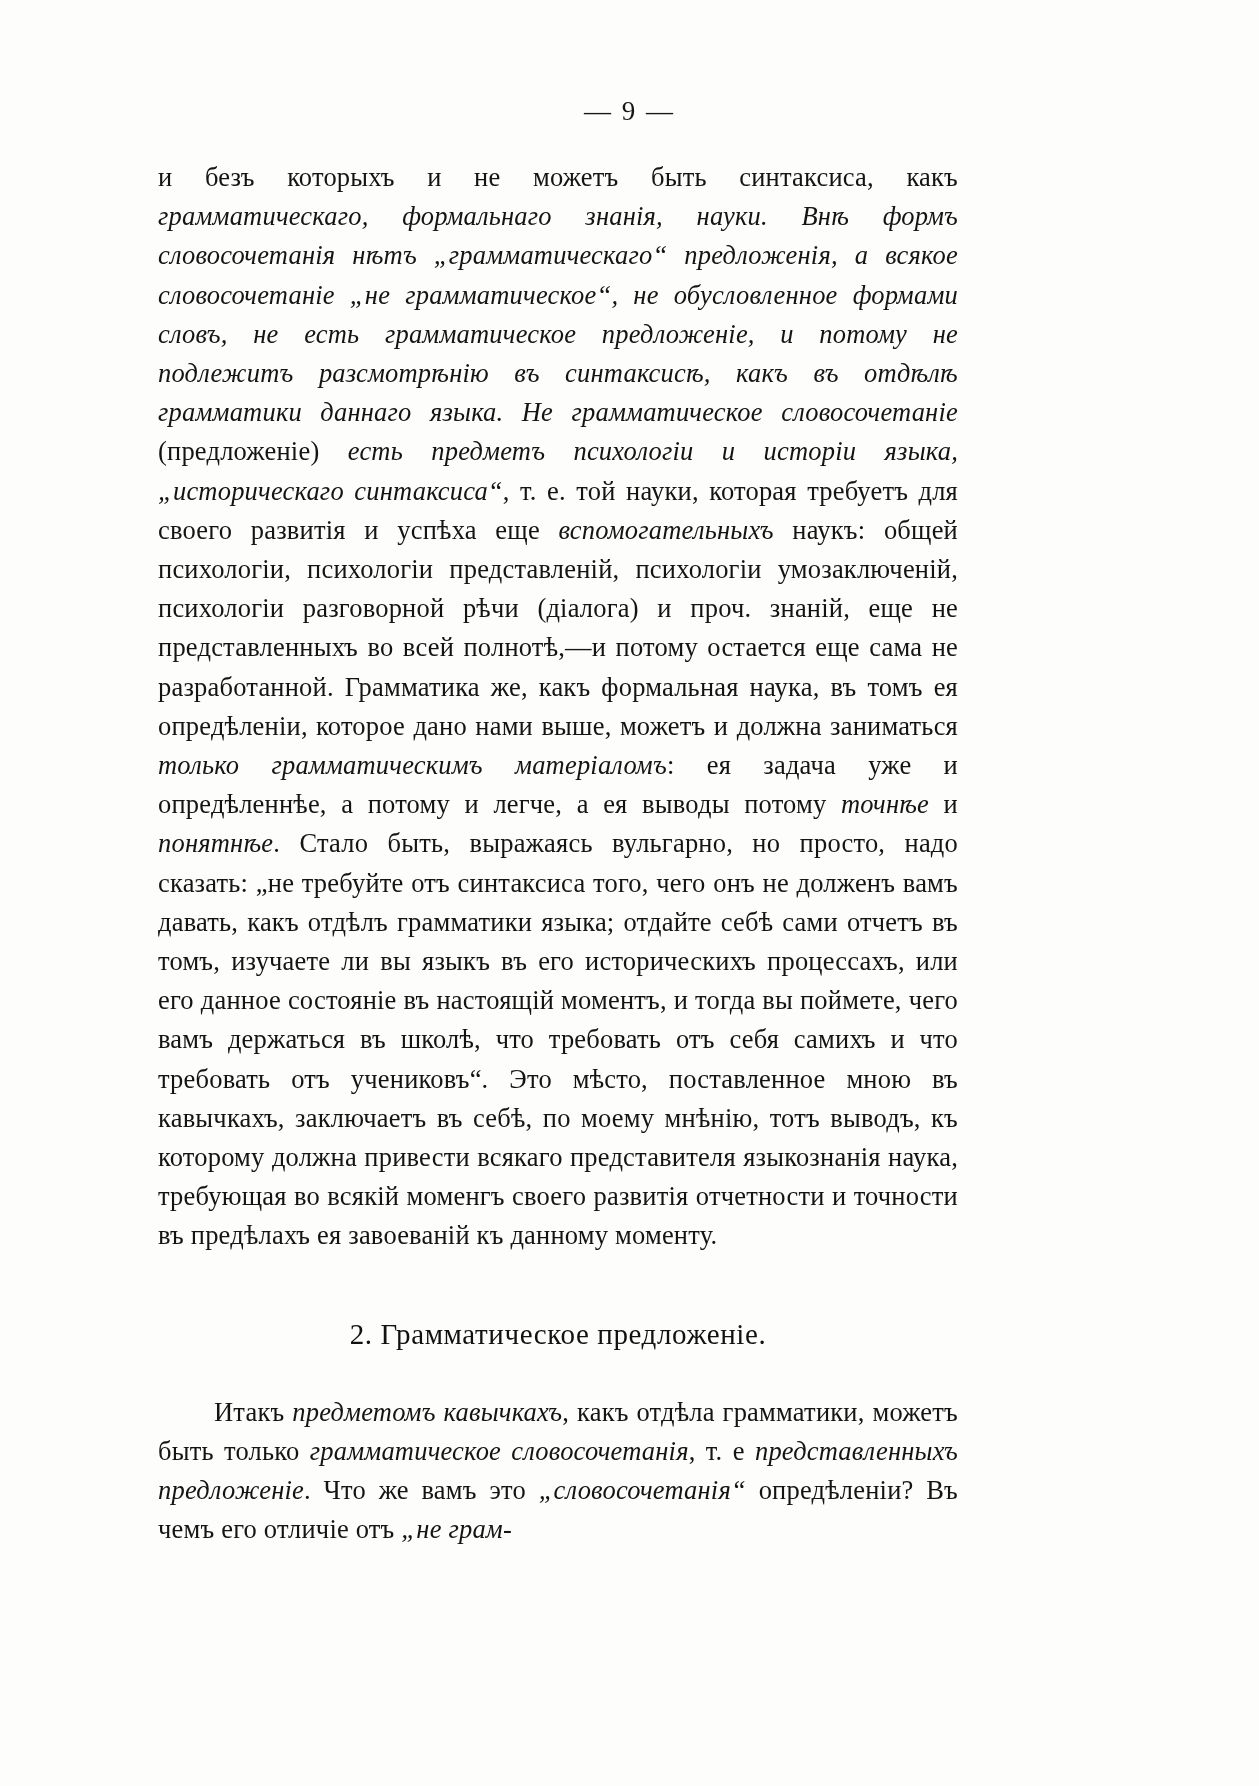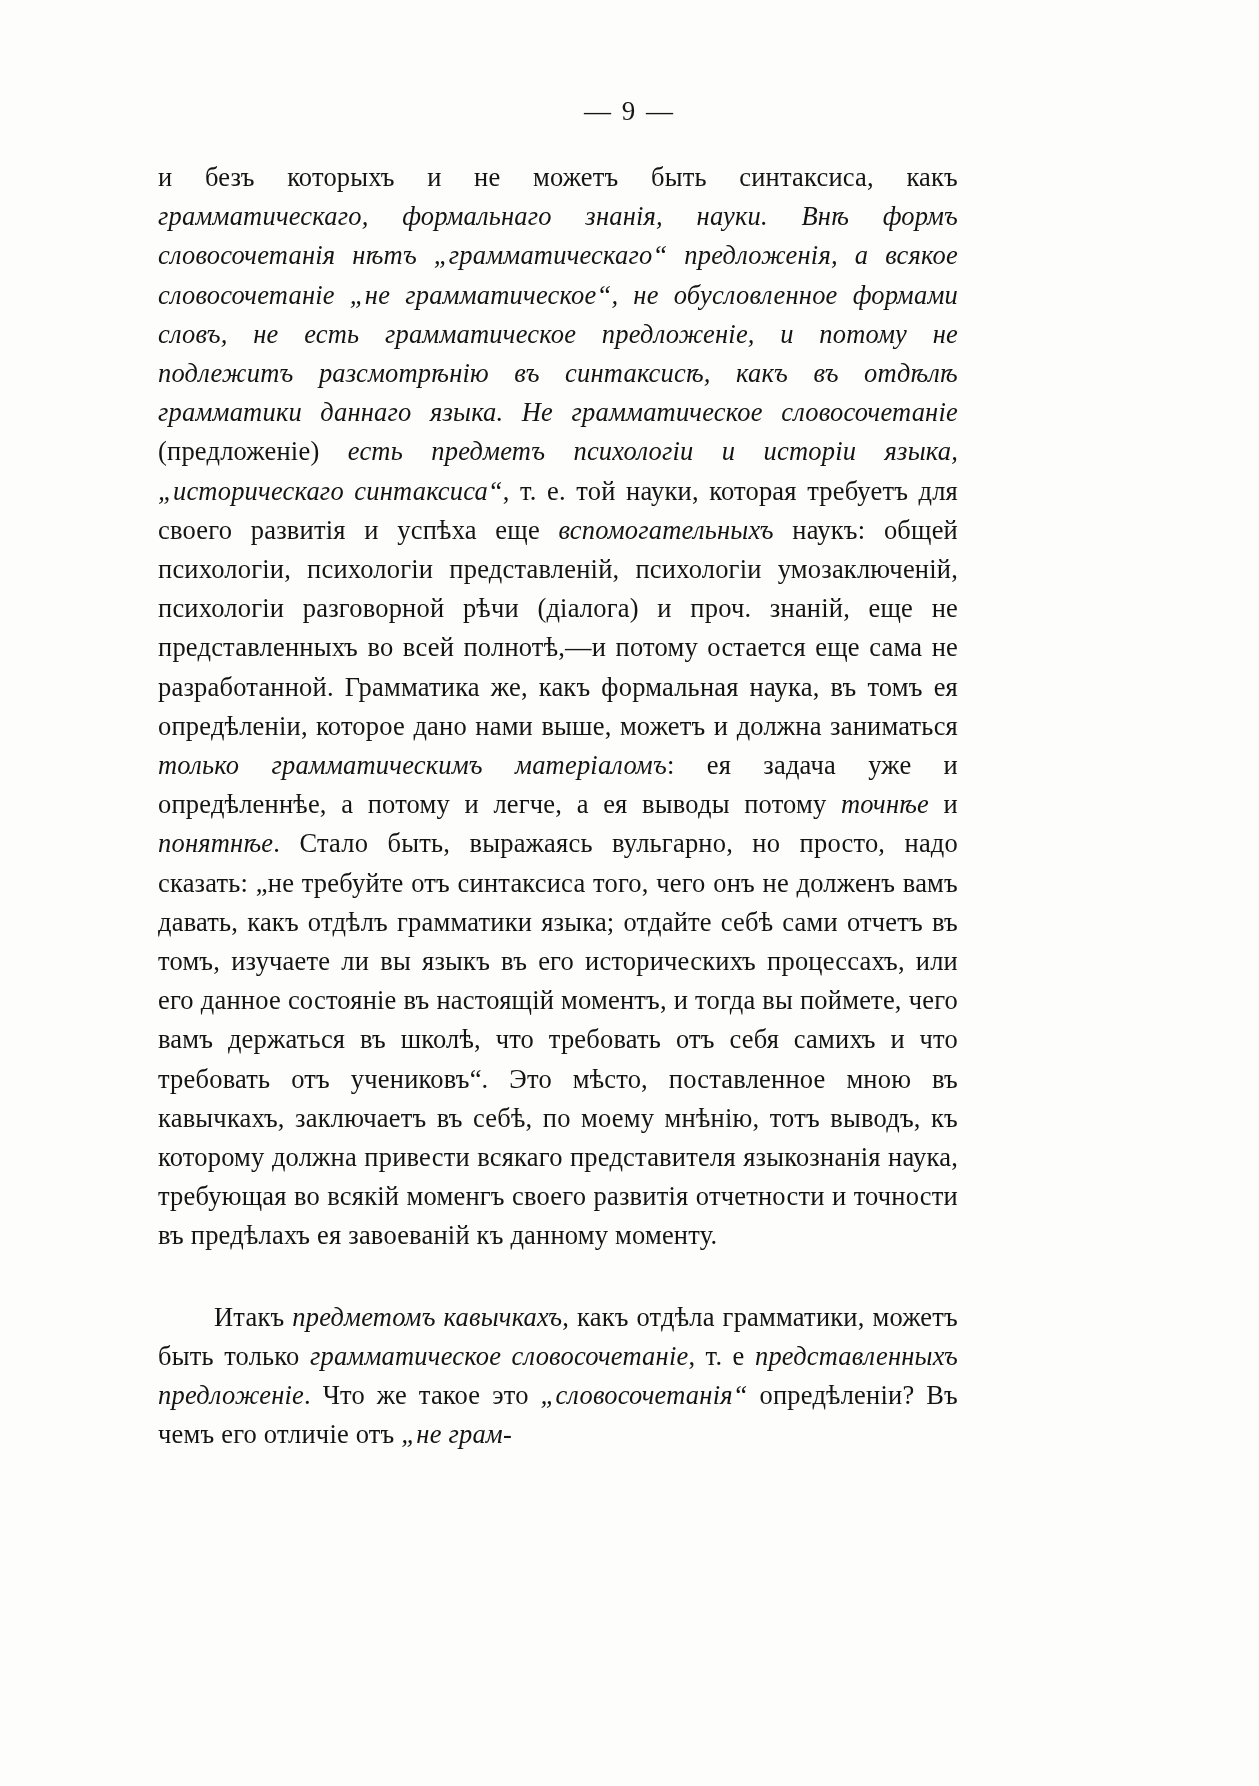--- a/index.html
+++ b/index.html
@@ -70,19 +70,20 @@
 <body>
 
 <div class="page">
 
   <div class="page-number">— 9 —</div>
 
   <div class="content">
 
     <p class="para"><span>и безъ которыхъ и не можетъ быть синтаксиса, какъ </span><i>грамматическаго, формальнаго знанiя, науки. Внѣ формъ словосочетанiя нѣтъ „грамматическаго“ предложенiя, а всякоe словосочетанiе „не грамматическое“, не обусловленное формами словъ, не есть грамматическое предложенiе, и потому не подлежитъ разсмотрѣнiю въ синтаксисѣ, какъ въ отдѣлѣ грамматики даннаго языка. Не грамматическое словосочетанiе </i><span>(предложенiе) </span><i>есть предметъ психологiи и исторiи языка, „историческаго синтаксиса“</i><span>, т. е. той науки, которая требуетъ для своего развитiя и успѣха еще </span><i>вспомогательныхъ </i><span>наукъ: общей психологiи, психологiи представленiй, психологiи умозаключенiй, психологiи разговорной рѣчи (дiалога) и проч. знанiй, еще не представленныхъ во всей полнотѣ,—и потому остается еще сама не разработанной. Грамматика же, какъ формальная наука, въ томъ ея опредѣленiи, которое дано нами выше, можетъ и должна заниматься </span><i>только грамматическимъ матерiаломъ</i><span>: ея задача уже и опредѣленнѣе, а потому и легче, а ея выводы потому </span><i>точнѣе </i><span>и </span><i>понятнѣе</i><span>. Стало быть, выражаясь вульгарно, но просто, надо сказать: „не требуйте отъ синтаксиса того, чего онъ не долженъ вамъ давать, какъ отдѣлъ грамматики языка; отдайте себѣ сами отчетъ въ томъ, изучаете ли вы языкъ въ его историческихъ процессахъ, или его данное состоянiе въ настоящiй моментъ, и тогда вы поймете, чего вамъ держаться въ школѣ, что требовать отъ себя самихъ и что требовать отъ учениковъ“. Это мѣсто, поставленное мною въ кавычкахъ, заключаетъ въ себѣ, по моему мнѣнiю, тотъ выводъ, къ которому должна привести всякаго представителя языкознанiя наука, требующая во всякiй моменгъ своего развитiя отчетности и точности въ предѣлахъ ея завоеванiй къ данному моменту.</span></p>
 
+    <h2 class="section-heading">2. Грамматическое предложенiе.</h2>
 
     <div class="spacer-after-heading"></div>
 
-    <p class="para para-indent"><span>Итакъ </span><i>предметомъ кавычкахъ</i><span>, какъ отдѣла грамматики, можетъ быть только </span><i>грамматическое словосочетанiе</i><span>, т. е </span><i>представленныхъ предложенiе</i><span>. Что же такое это </span><i>„словосочетанiя“ </i><span>опредѣленiи? Въ чемъ его отличiе отъ </span><i>„не грам-</i></p>
+    <p class="para para-indent"><span>Итакъ </span><i>предметомъ кавычкахъ</i><span>, какъ отдѣла грамматики, можетъ быть только </span><i>грамматическое словосочетанiя</i><span>, т. е </span><i>представленныхъ предложенiе</i><span>. Что же вамъ это </span><i>„словосочетанiя“ </i><span>опредѣленiи? Въ чемъ его отличiе отъ </span><i>„не грам-</i></p>
 
   </div>
 </div>
 
 </body></html>

